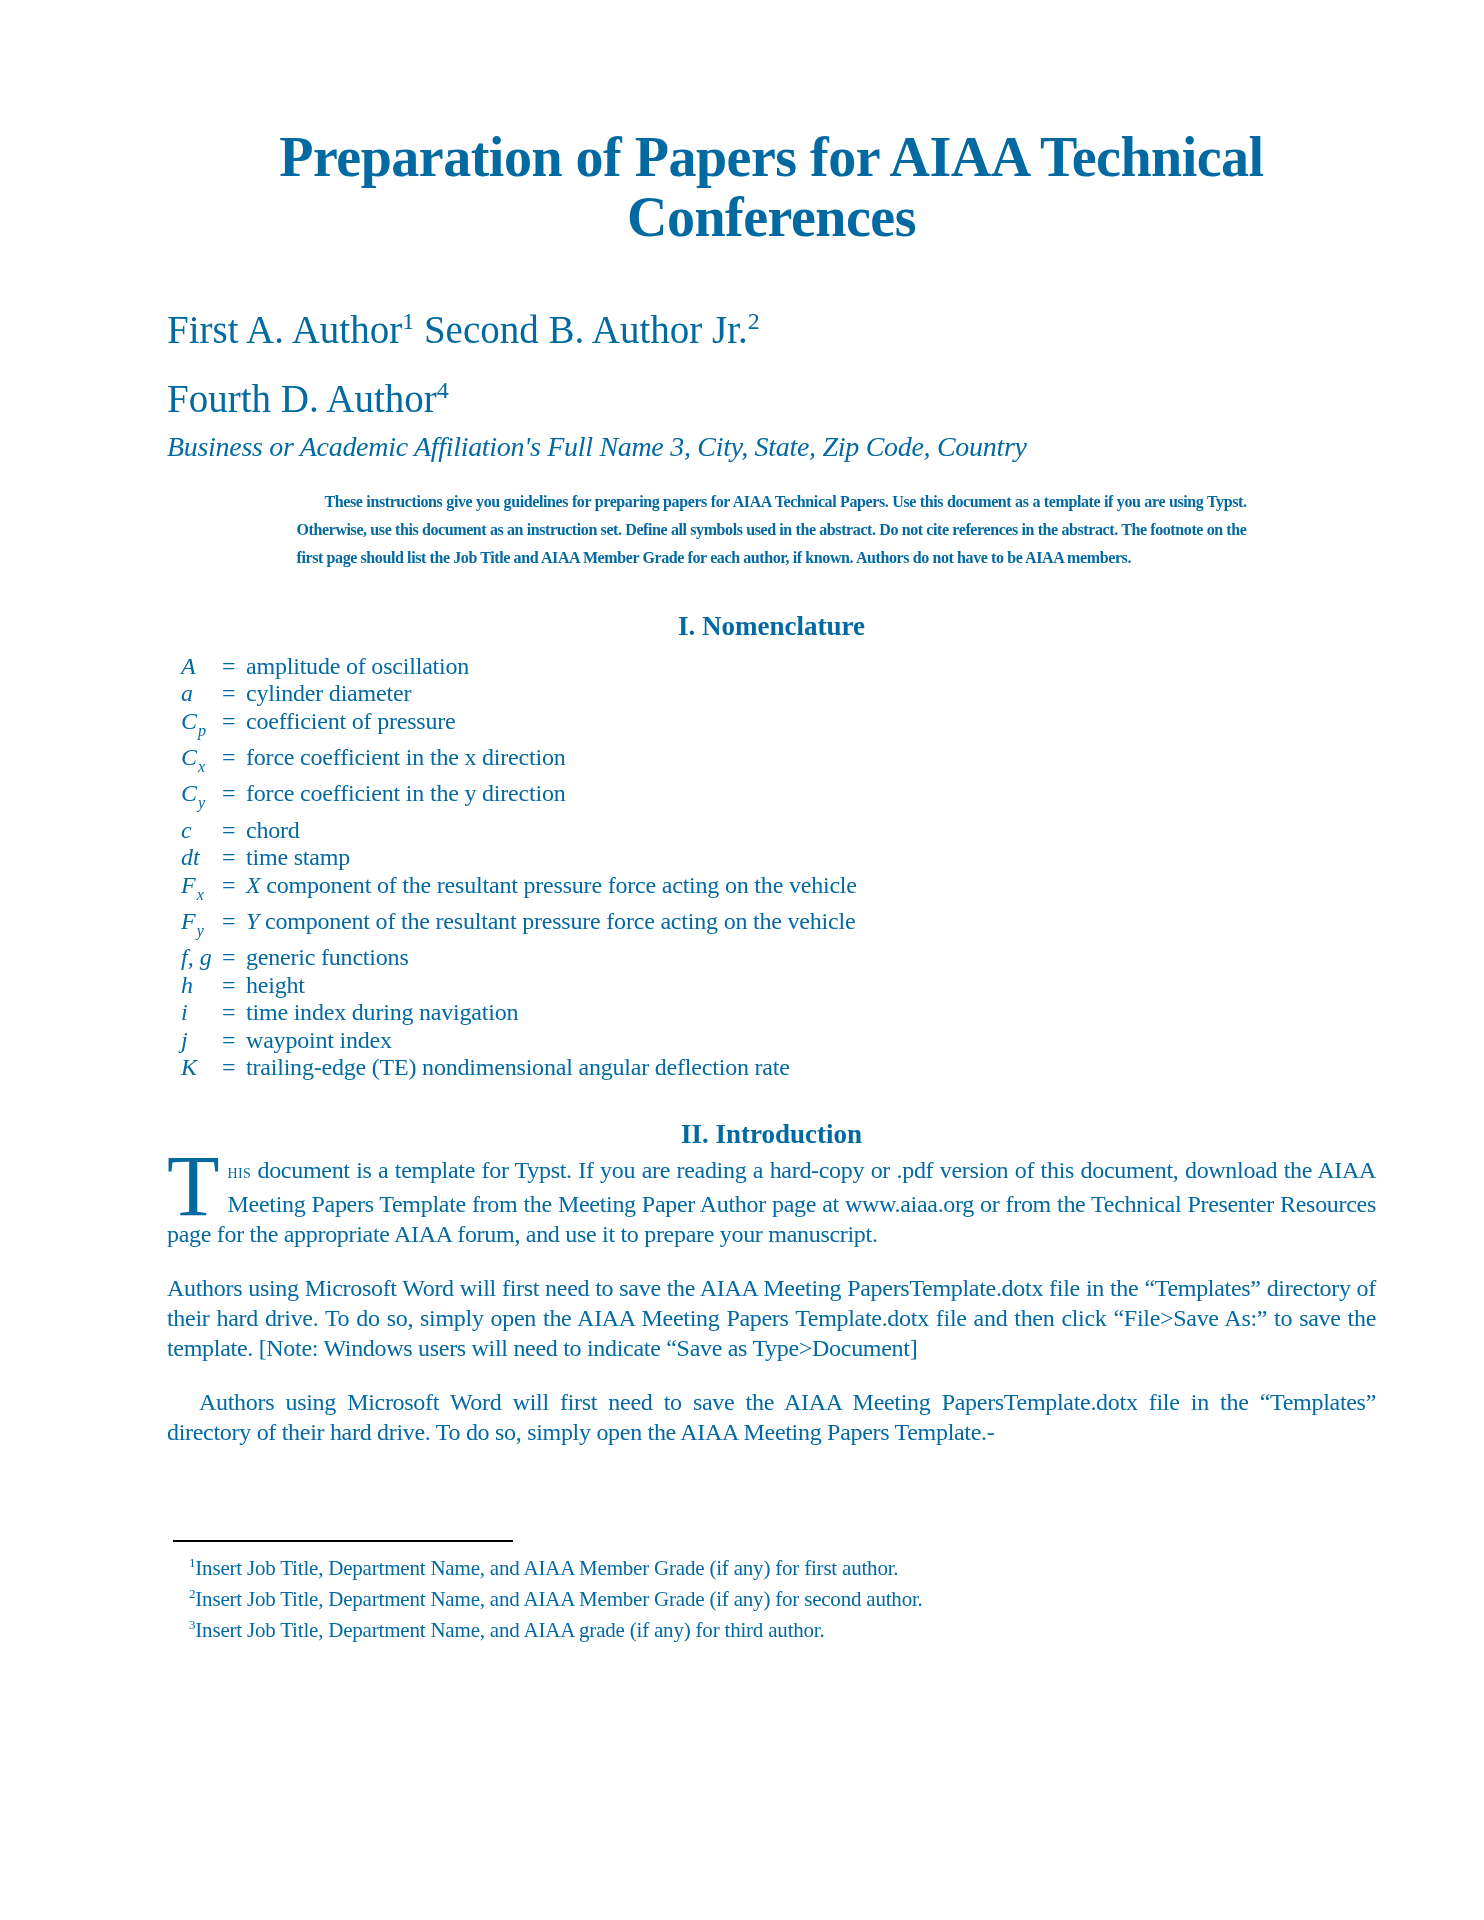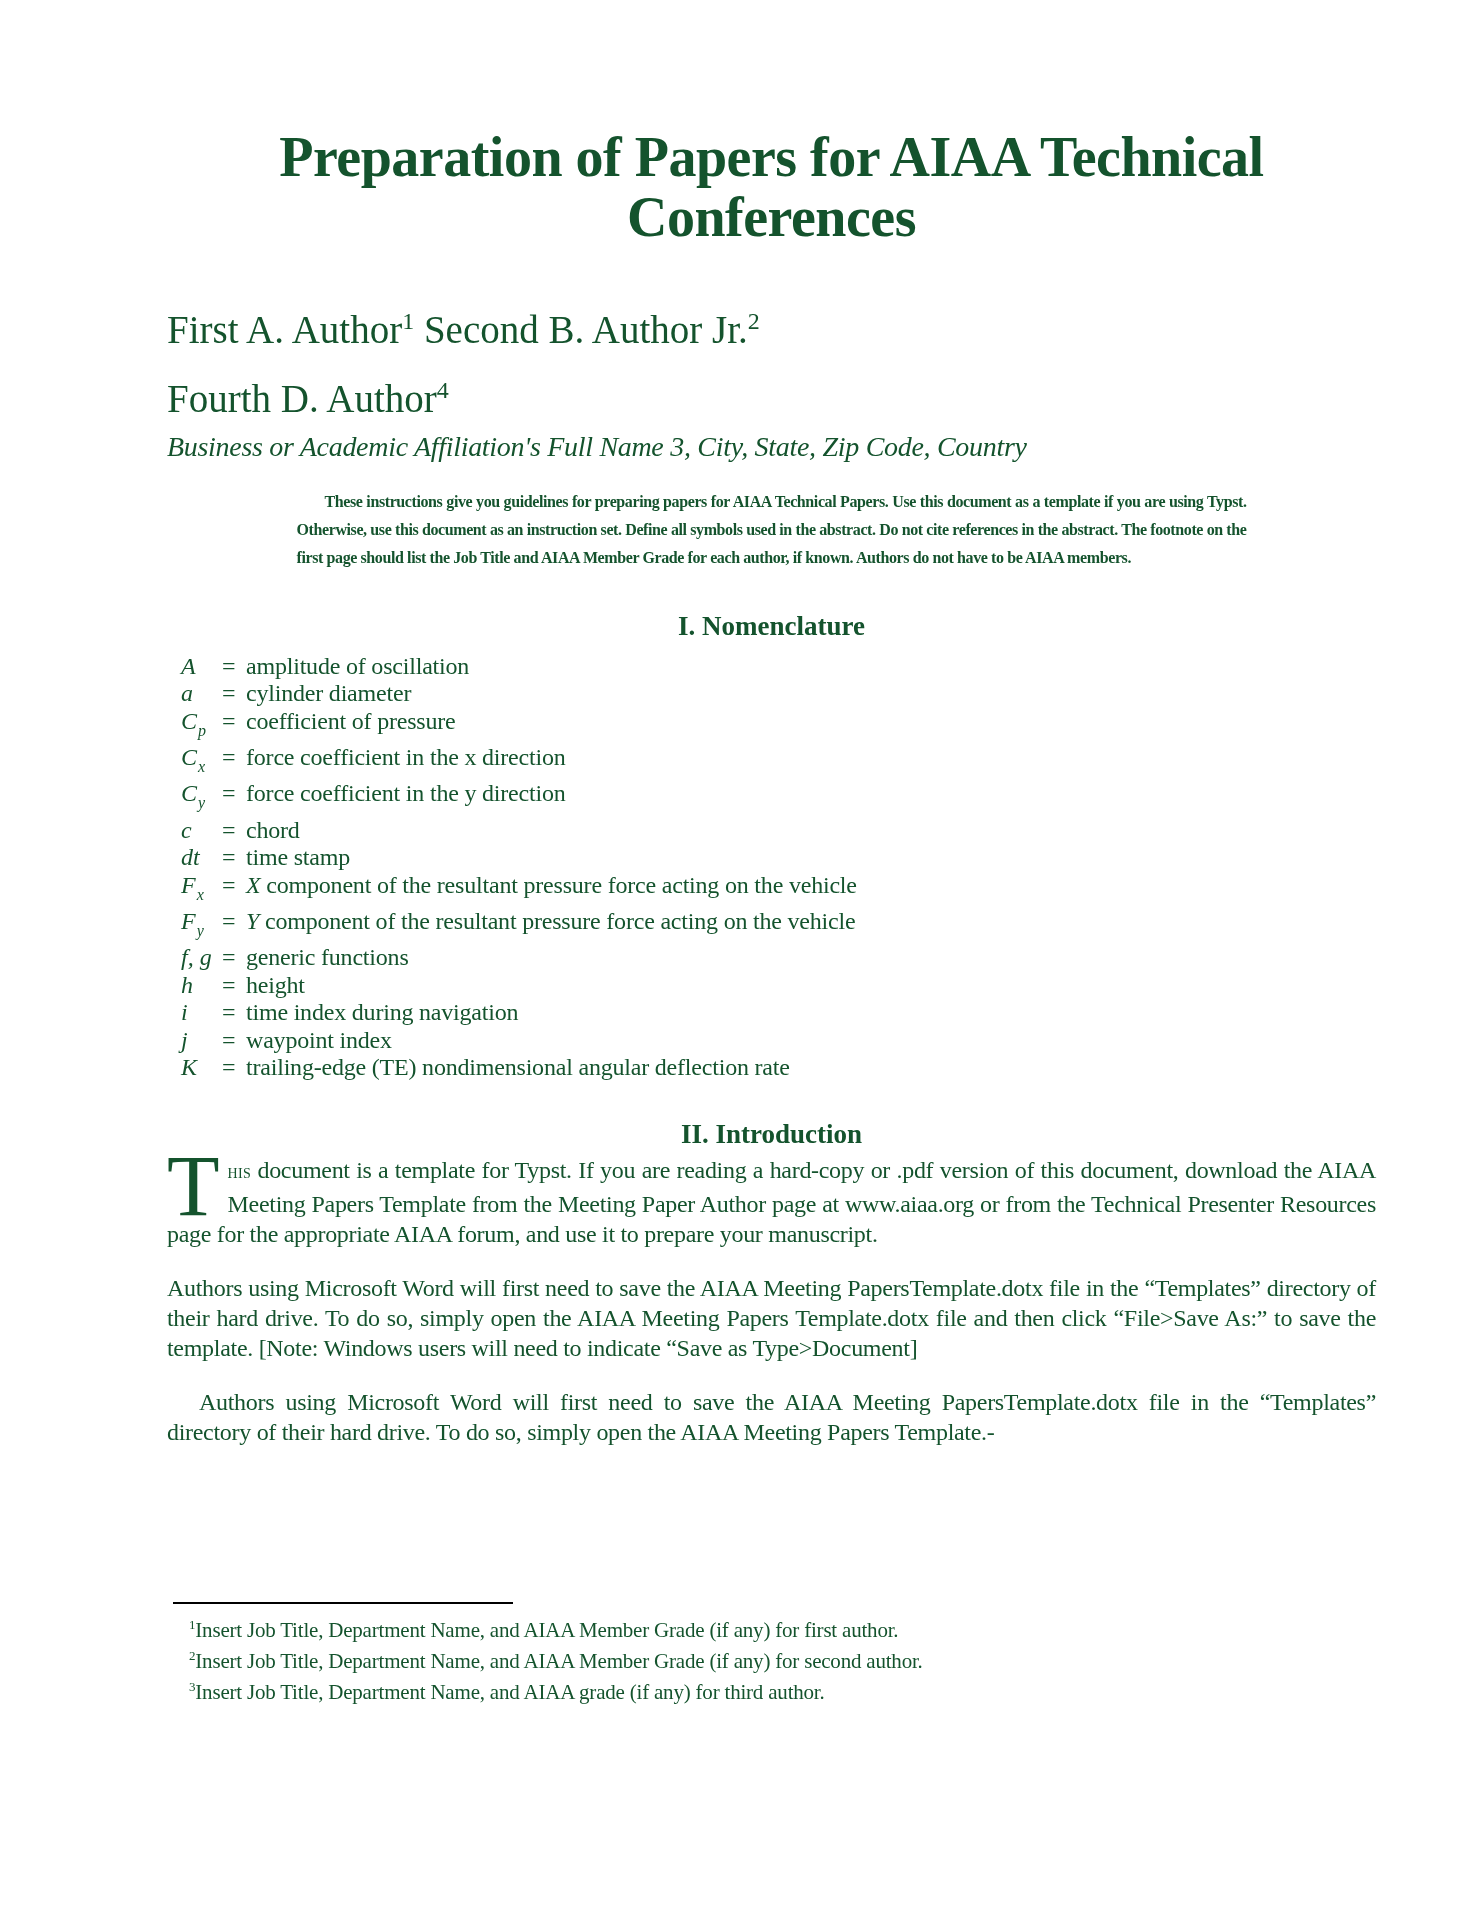--- a/index.html
+++ b/index.html
@@ -2,21 +2,21 @@
 <html><head>
 <meta charset="utf-8">
 <style>
   html,body { margin:0; padding:0; background:#fff; }
   .page {
     position:relative;
     width:1484px; height:1920px;
     box-sizing:border-box;
     padding:128px 108px 0 167px;
     background:#ffffff;
-    color:#14532d;
+    color:#0369a1;
     font-family:"Liberation Serif","DejaVu Serif",serif;
     overflow:hidden;
   }
   .title {
     text-align:center;
     font-size:56px; font-weight:bold;
     line-height:1.07;
     letter-spacing:-0.5px;
   }
   .byline { margin-top:50px; text-align:left; }
@@ -68,21 +68,21 @@
     float:left;
     font-size:86px;
     line-height:62px;
     padding:0 8px 0 0;
     letter-spacing:0;
   }
   .smallcaps { font-size:14px; letter-spacing:0.3px; }
   .footnotes {
     position:absolute;
     left:167px; right:167px;
-    top:1602px;
+    top:1540px;
   }
   .footnote-rule {
     width:340px; height:0;
     margin-left:6px;
     border-top:2px solid #000;
   }
   .footnote {
     font-size:21px; line-height:26px;
     text-indent:22px;
     letter-spacing:-0.2px;

